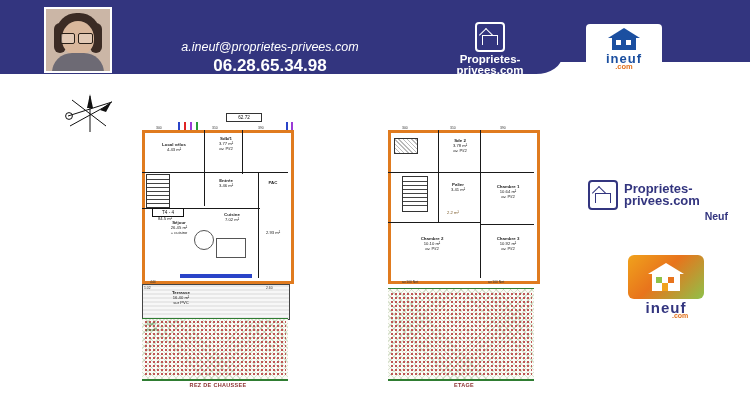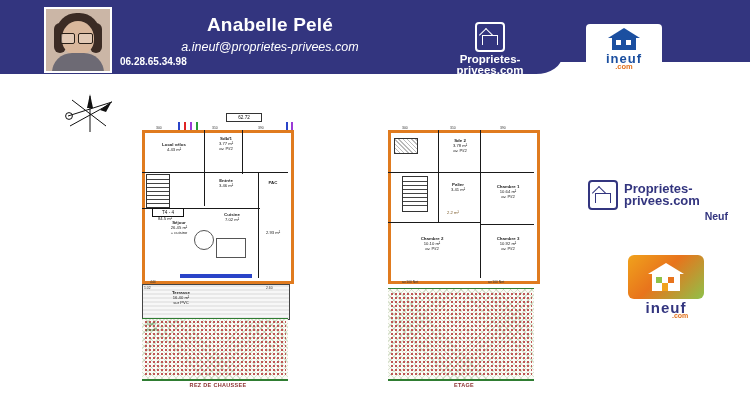--- a/index.html
+++ b/index.html
@@ -58,21 +58,21 @@
     position:absolute;left:120px;top:14px;width:300px;
     text-align:center;color:#ffffff;font-size:19px;font-weight:bold;
     letter-spacing:.2px;
   }
   .agent-mail{
     position:absolute;left:120px;top:40px;width:300px;
     text-align:center;color:#ffffff;font-size:12.5px;font-style:italic;
   }
   .agent-phone{
     position:absolute;left:120px;top:56px;width:300px;
-    text-align:left;color:#ffffff;font-size:10px;font-weight:bold;
+    text-align:center;color:#ffffff;font-size:17px;font-weight:bold;
   }
   
   .pp-head{
     position:absolute;left:435px;top:22px;width:110px;text-align:center;
   }
   .pp-head .mark{
     width:26px;height:26px;margin:0 auto 2px auto;border:2px solid #ffffff;
     border-radius:4px;position:relative;
   }
   .pp-head .mark:before{
@@ -228,21 +228,20 @@
   <div class="avatar">
     <div class="hair"></div>
     <div class="hair2"></div>
     <div class="hair3"></div>
     <div class="face"></div>
     <div class="glass l"></div>
     <div class="glass r"></div>
     <div class="body"></div>
   </div>
 
-  <div class="agent-name">Anabelle Pelé</div>
   <div class="agent-mail">a.ineuf@proprietes-privees.com</div>
   <div class="agent-phone">06.28.65.34.98</div>
 
   <div class="pp-head">
     <div class="mark"></div>
     <div class="t1">Proprietes-</div>
     <div class="t2">privees.com</div>
     <div class="t3">Neuf</div>
   </div>
 

